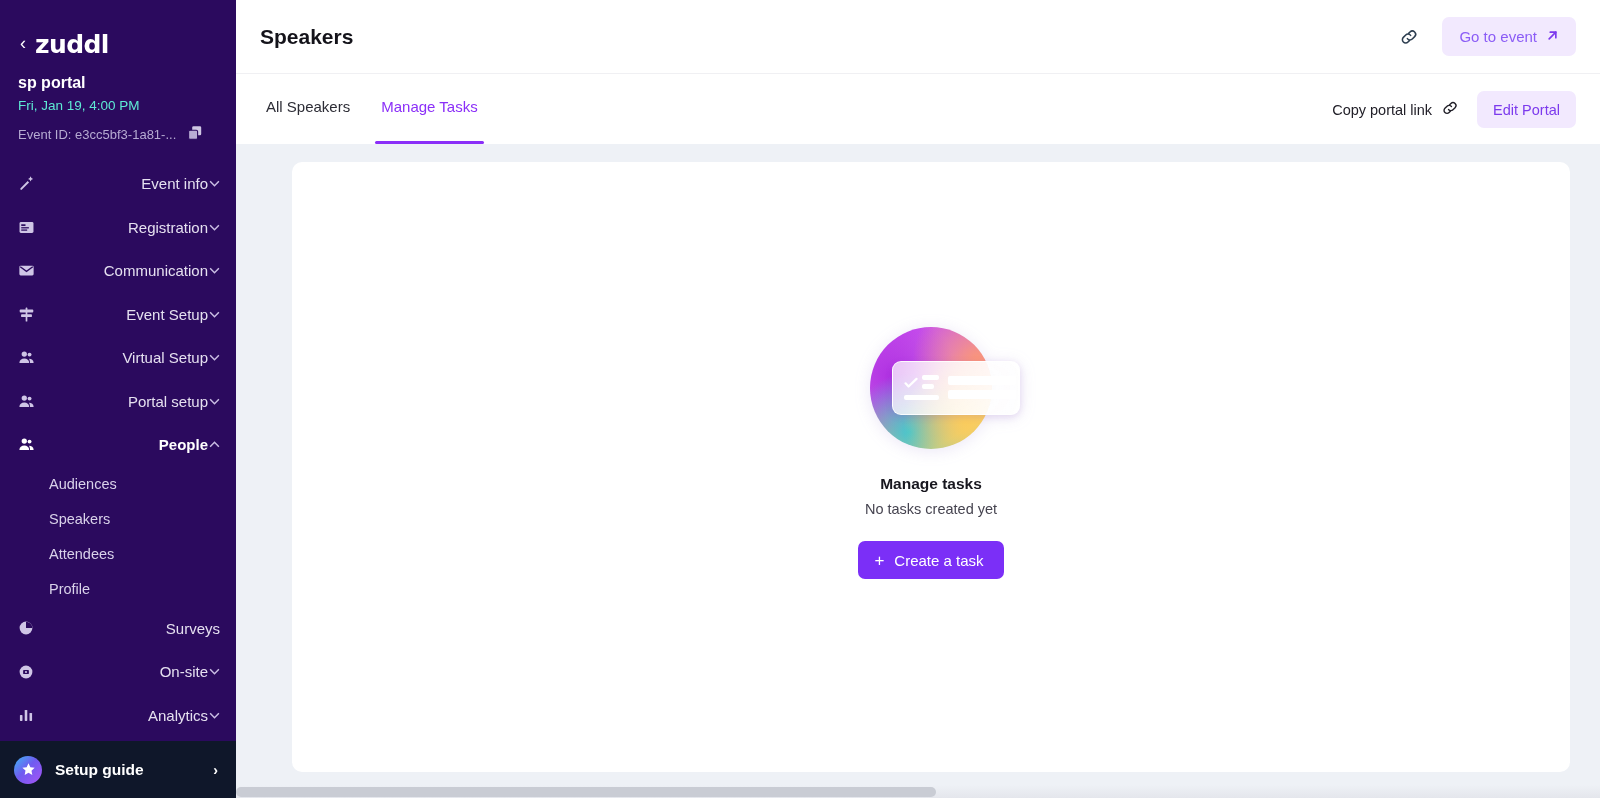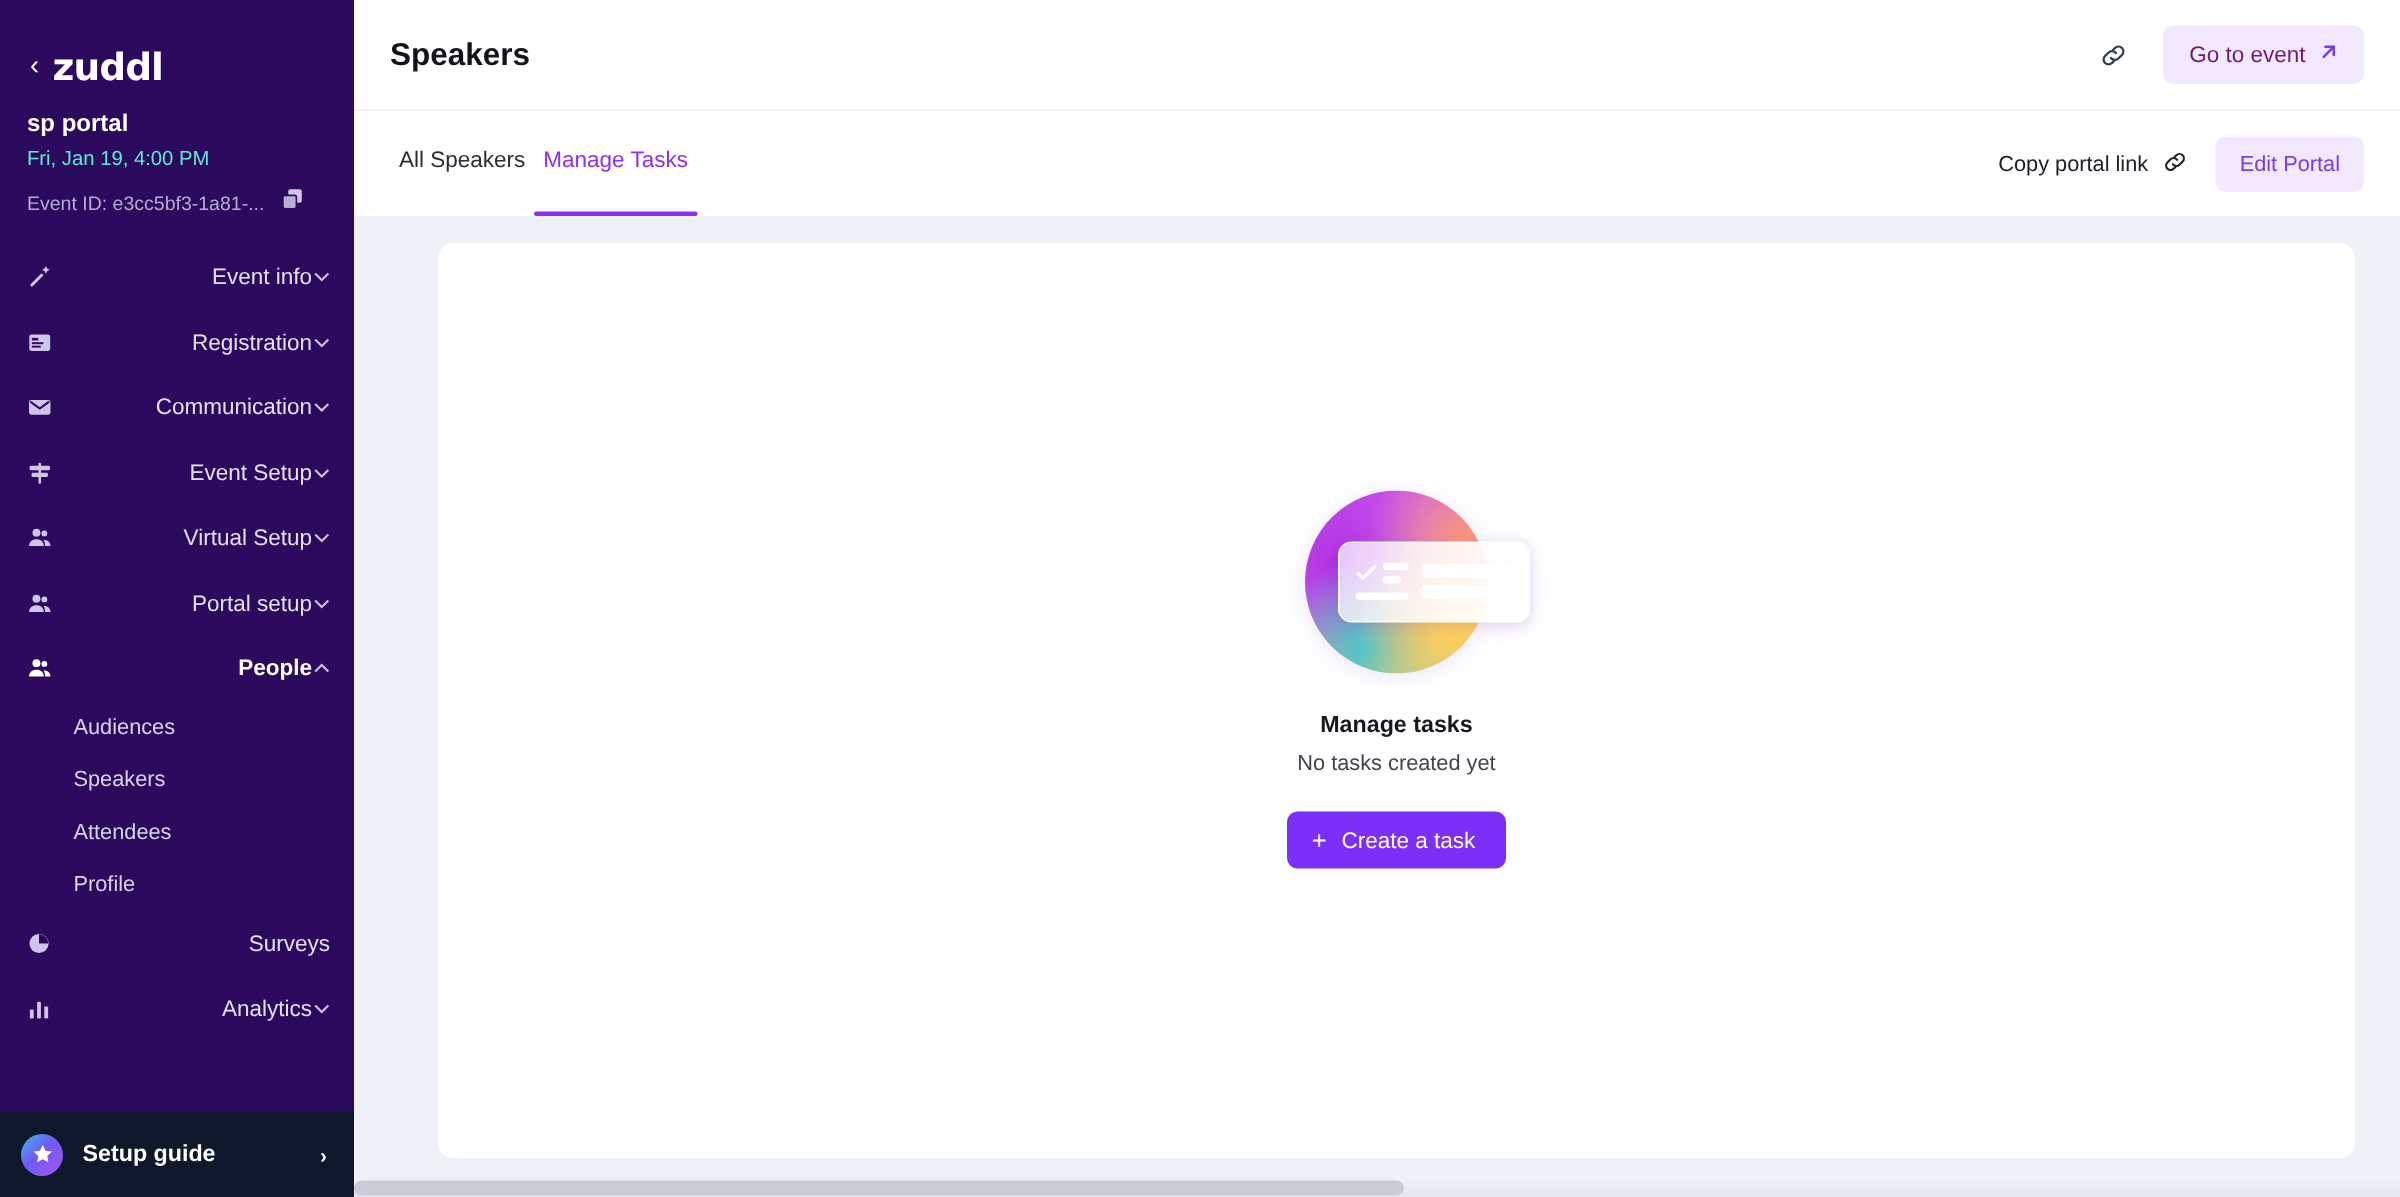--- a/index.html
+++ b/index.html
@@ -101,33 +101,33 @@
     height: 74px; background: #ffffff; flex: 0 0 74px;
     display: flex; align-items: center; padding: 0 24px 0 24px;
     border-bottom: 1px solid #f0f0f3;
   }
   .page-title { font-size: 21px; font-weight: 700; color: #14131a; flex: 1; }
   .link-icon-btn {
     width: 34px; height: 34px; display: flex; align-items: center;
     justify-content: center; cursor: pointer; color: #2d3e50; margin-right: 16px;
   }
   .goto-btn {
-    background: #f2e9fe; color: #701a75;
+    background: #f2e9fe; color: #8b5cf6;
     border: none; border-radius: 7px;
     height: 39px; padding: 0 17px;
     font-size: 15px; font-family: "Liberation Sans", sans-serif;
     display: flex; align-items: center; gap: 9px; cursor: pointer;
   }
 
   .tabbar {
     height: 70px; background: #ffffff; flex: 0 0 70px;
     display: flex; align-items: flex-start; padding: 0 24px 0 24px;
     position: relative;
   }
-  .tabs { display: flex; align-items: flex-start; flex: 1; padding-top: 24px; }
+  .tabs { display: flex; align-items: flex-start; gap: 19px; flex: 1; padding-top: 24px; }
   .tab {
     font-size: 15px; color: #2c2c35; cursor: pointer;
     padding: 0 6px 0 6px; position: relative; height: 46px;
   }
   .tab.active { color: #8b2ff8; }
   .tab.active::after {
     content: ""; position: absolute; left: 0; right: 0; bottom: 0;
     height: 3px; background: #8b2ff8; border-radius: 2px;
   }
   .tabbar-right { display: flex; gap: 18px; padding-top: 17px; }
@@ -358,20 +358,35 @@
       <div class="nav-item">
         <span class="nav-ico">
           <svg width="16" height="16" viewBox="0 0 20 20" fill="currentColor">
             <circle cx="10" cy="10" r="8"></circle>
             <path d="M10 2.2A7.8 7.8 0 0117.8 10H10z" fill="#2b0a5e"></path>
           </svg>
         </span>
         <span class="nav-label">Surveys</span>
       </div>
 
+      <div class="nav-item">
+        <span class="nav-ico">
+          <svg width="16" height="16" viewBox="0 0 20 20" fill="currentColor">
+            <circle cx="10" cy="10" r="8"></circle>
+            <rect x="6.4" y="7.4" width="7.2" height="5.2" rx="1.1" fill="#2b0a5e"></rect>
+            <circle cx="10" cy="10" r="1.3" fill="currentColor"></circle>
+          </svg>
+        </span>
+        <span class="nav-label">On-site</span>
+        <span class="chev">
+          <svg width="11" height="7" viewBox="0 0 12 8" fill="none" stroke="currentColor" stroke-width="1.7">
+              <path d="M1 1.5L6 6.5L11 1.5"></path>
+            </svg>
+        </span>
+      </div>
 
       <div class="nav-item">
         <span class="nav-ico">
           <svg width="16" height="16" viewBox="0 0 20 20" fill="currentColor">
             <rect x="2.4" y="10" width="3.2" height="7.4" rx="0.8"></rect>
             <rect x="8.4" y="3.6" width="3.2" height="13.8" rx="0.8"></rect>
             <rect x="14.4" y="7.4" width="3.2" height="10" rx="0.8"></rect>
           </svg>
         </span>
         <span class="nav-label">Analytics</span>

